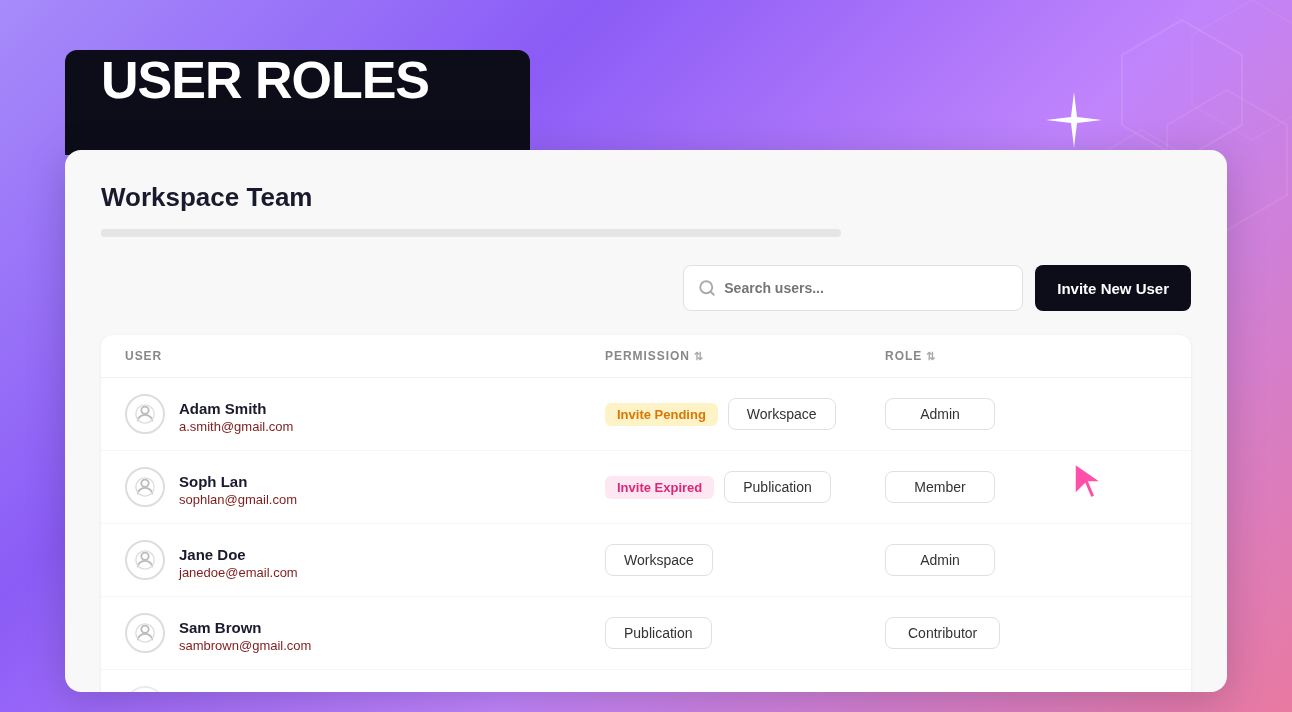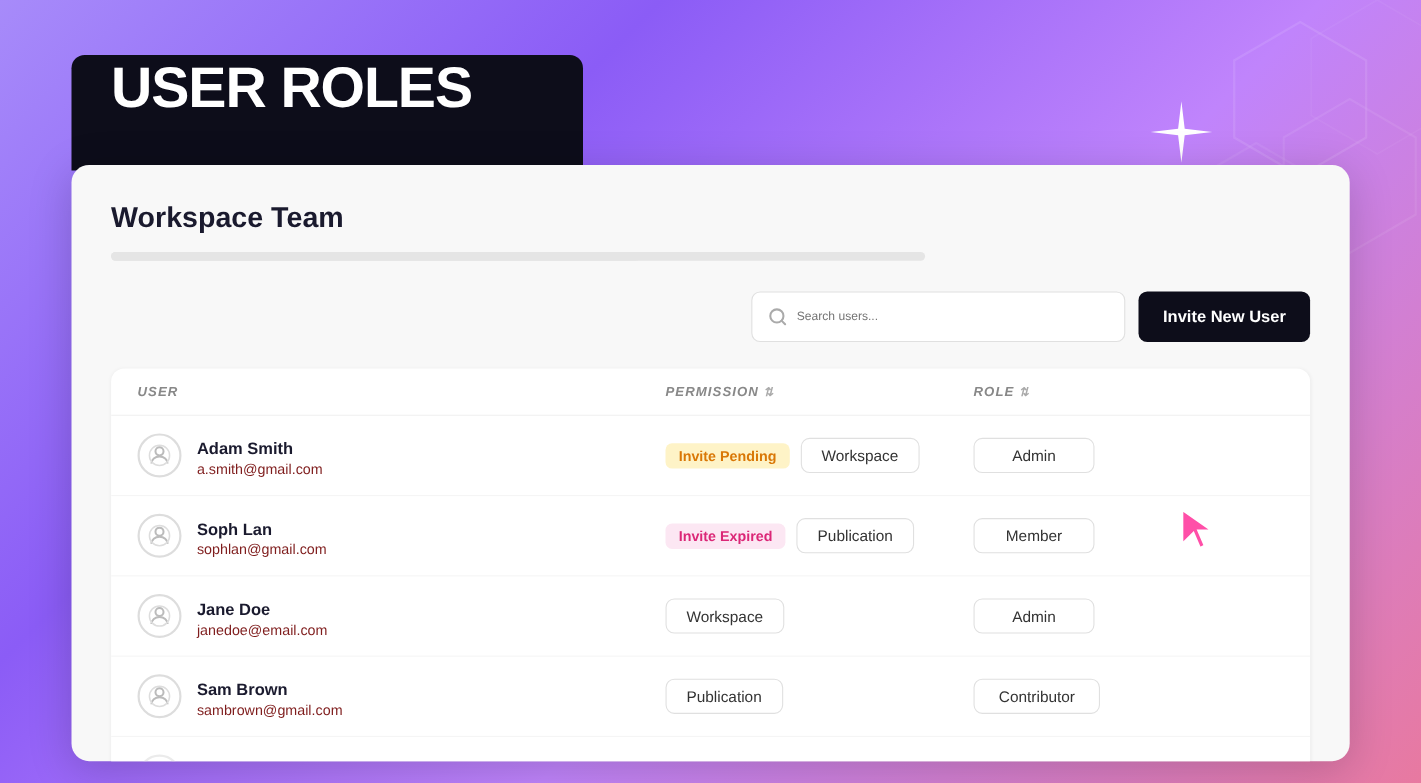--- a/index.html
+++ b/index.html
@@ -97,24 +97,25 @@
 
     .search-icon-svg {
       color: #aaa;
       margin-right: 8px;
       flex-shrink: 0;
     }
 
     .search-input {
       border: none;
       outline: none;
-      font-size: 11px;
+      font-size: 14px;
       color: #888;
       background: transparent;
       width: 100%;
+      font-weight: bold;
     }
 
     .invite-btn {
       background: #0d0d1a;
       color: white;
       border: none;
       border-radius: 8px;
       padding: 0 22px;
       height: 46px;
       font-size: 15px;
@@ -139,21 +140,20 @@
       overflow: hidden;
       box-shadow: 0 1px 4px rgba(0,0,0,0.06);
       margin: 0 0 0 0;
     }
 
     .table-header {
       display: grid;
       grid-template-columns: 480px 280px 1fr;
       padding: 14px 24px;
       border-bottom: 1.5px solid #f0f0f0;
-      font-style: italic;
     }
 
     .table-header-cell {
       font-size: 12px;
       font-weight: 700;
       color: #888;
       letter-spacing: 0.08em;
       text-transform: uppercase;
       display: flex;
       align-items: center;

